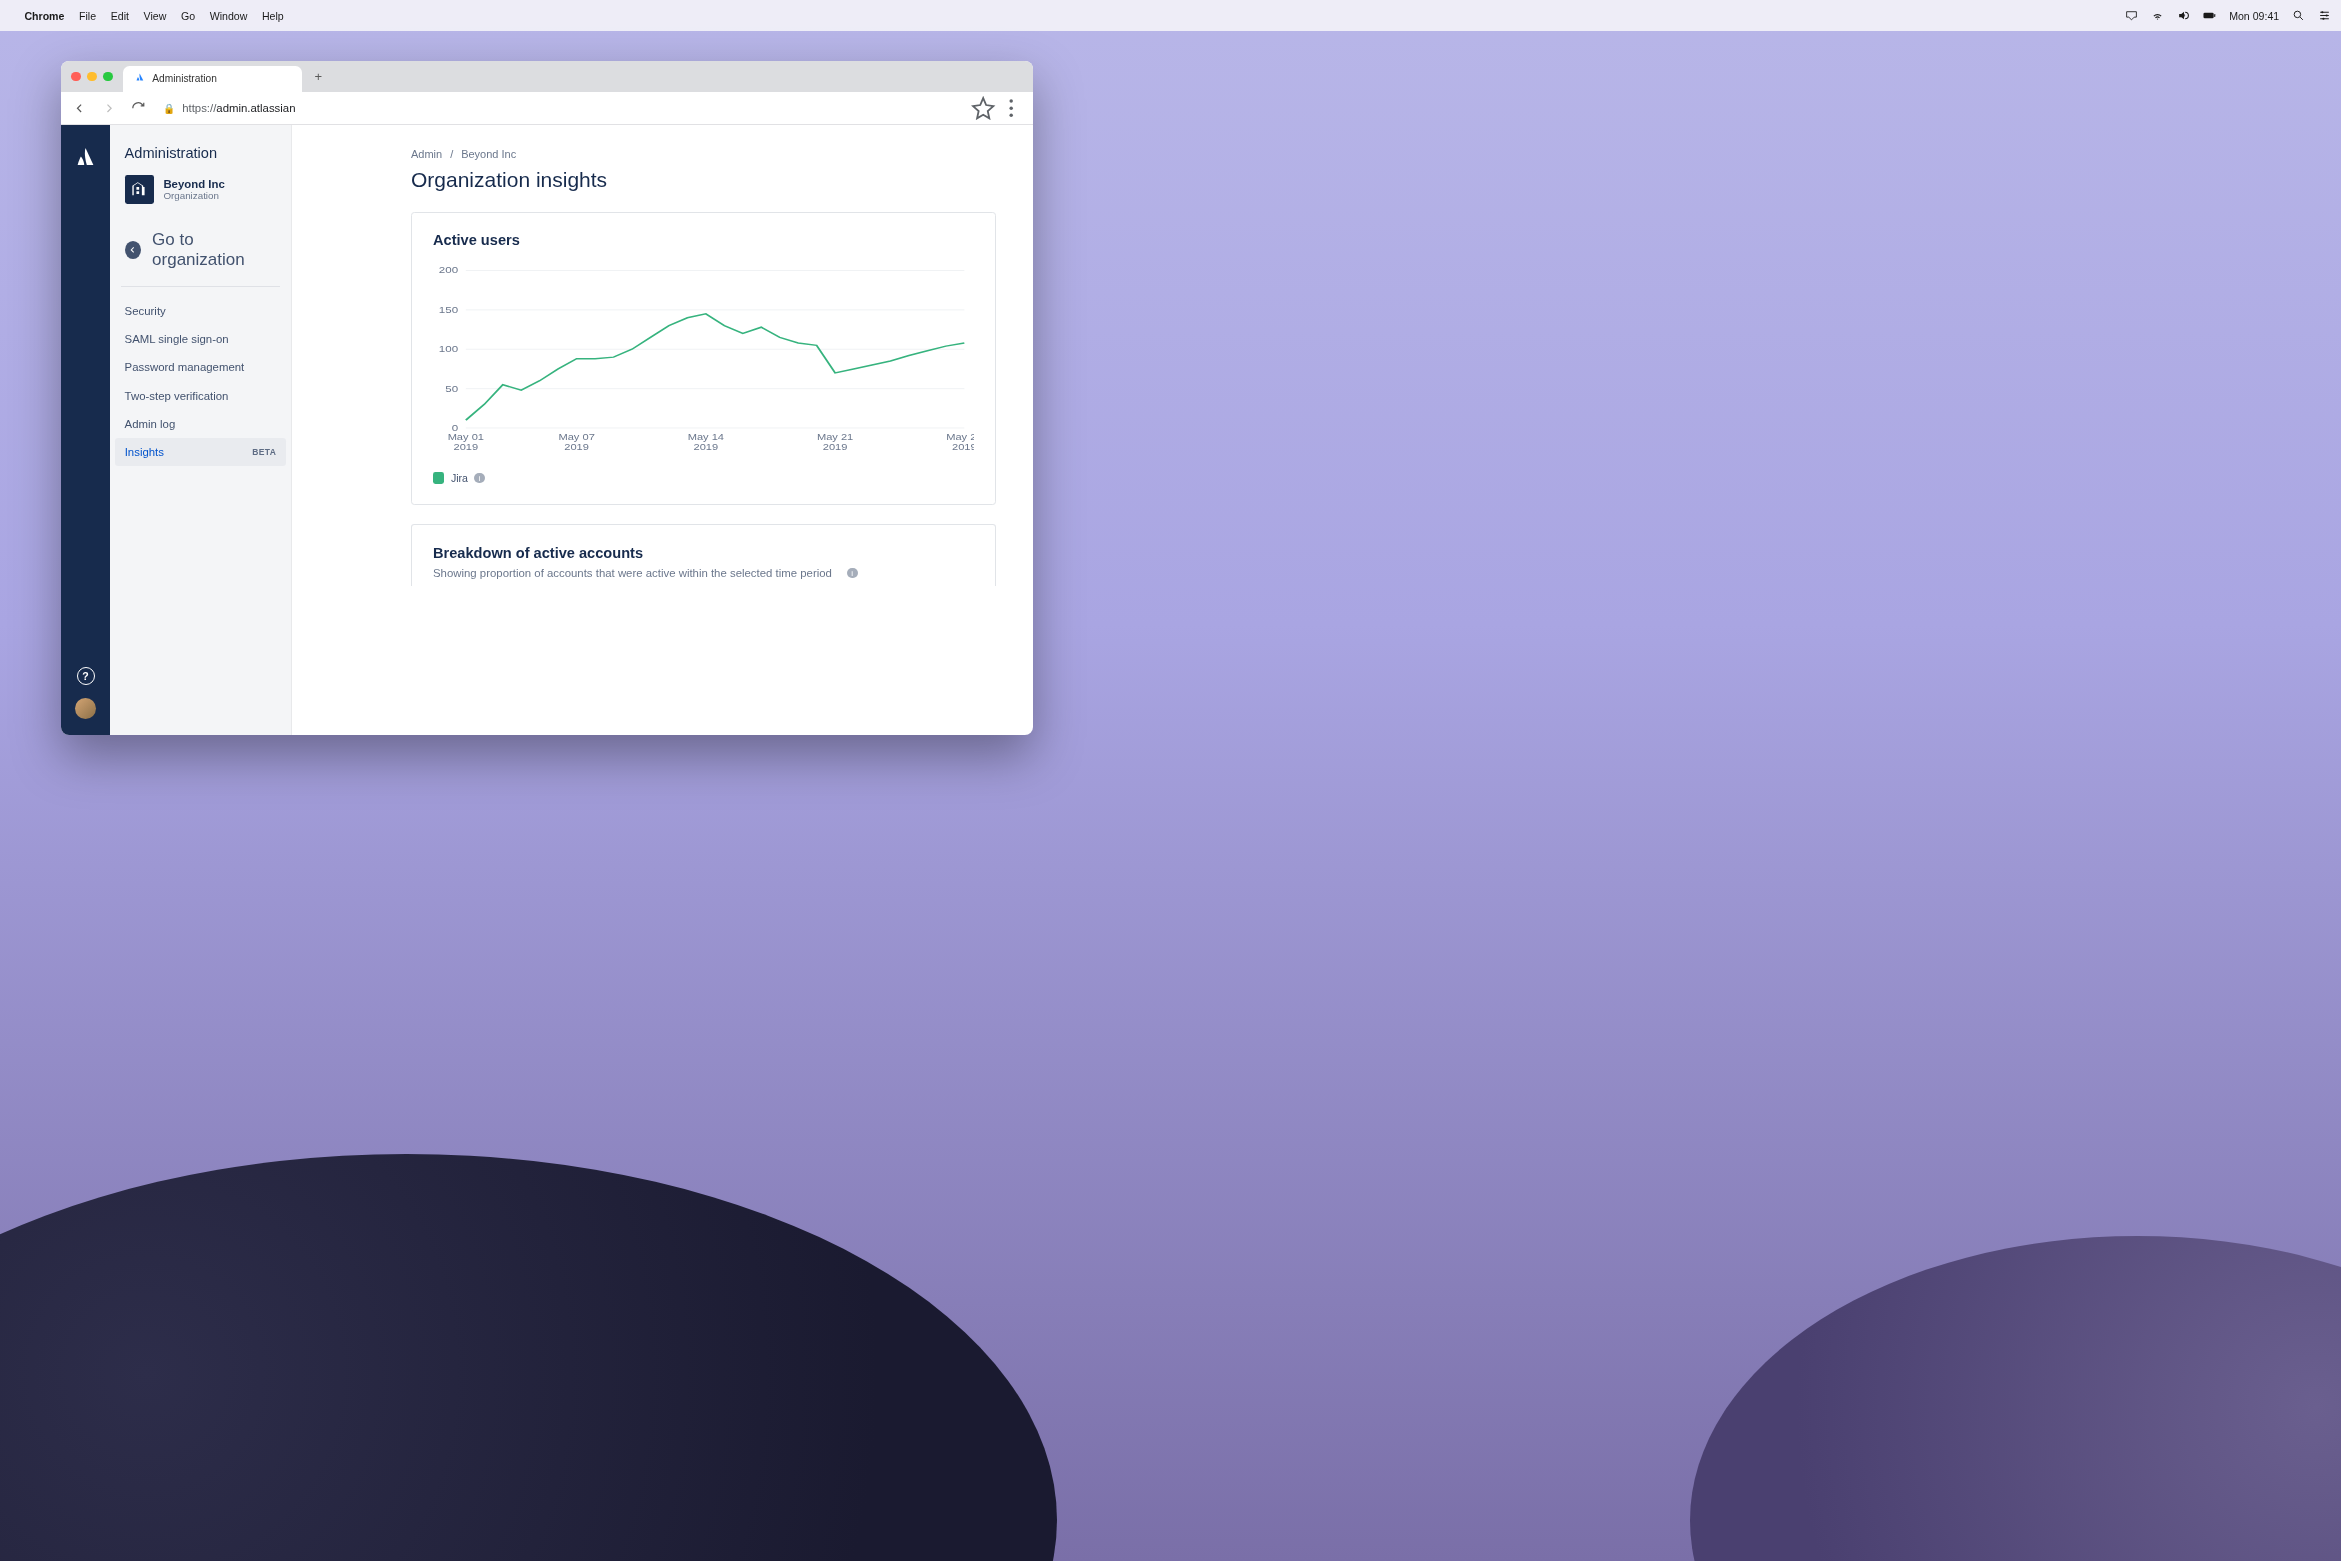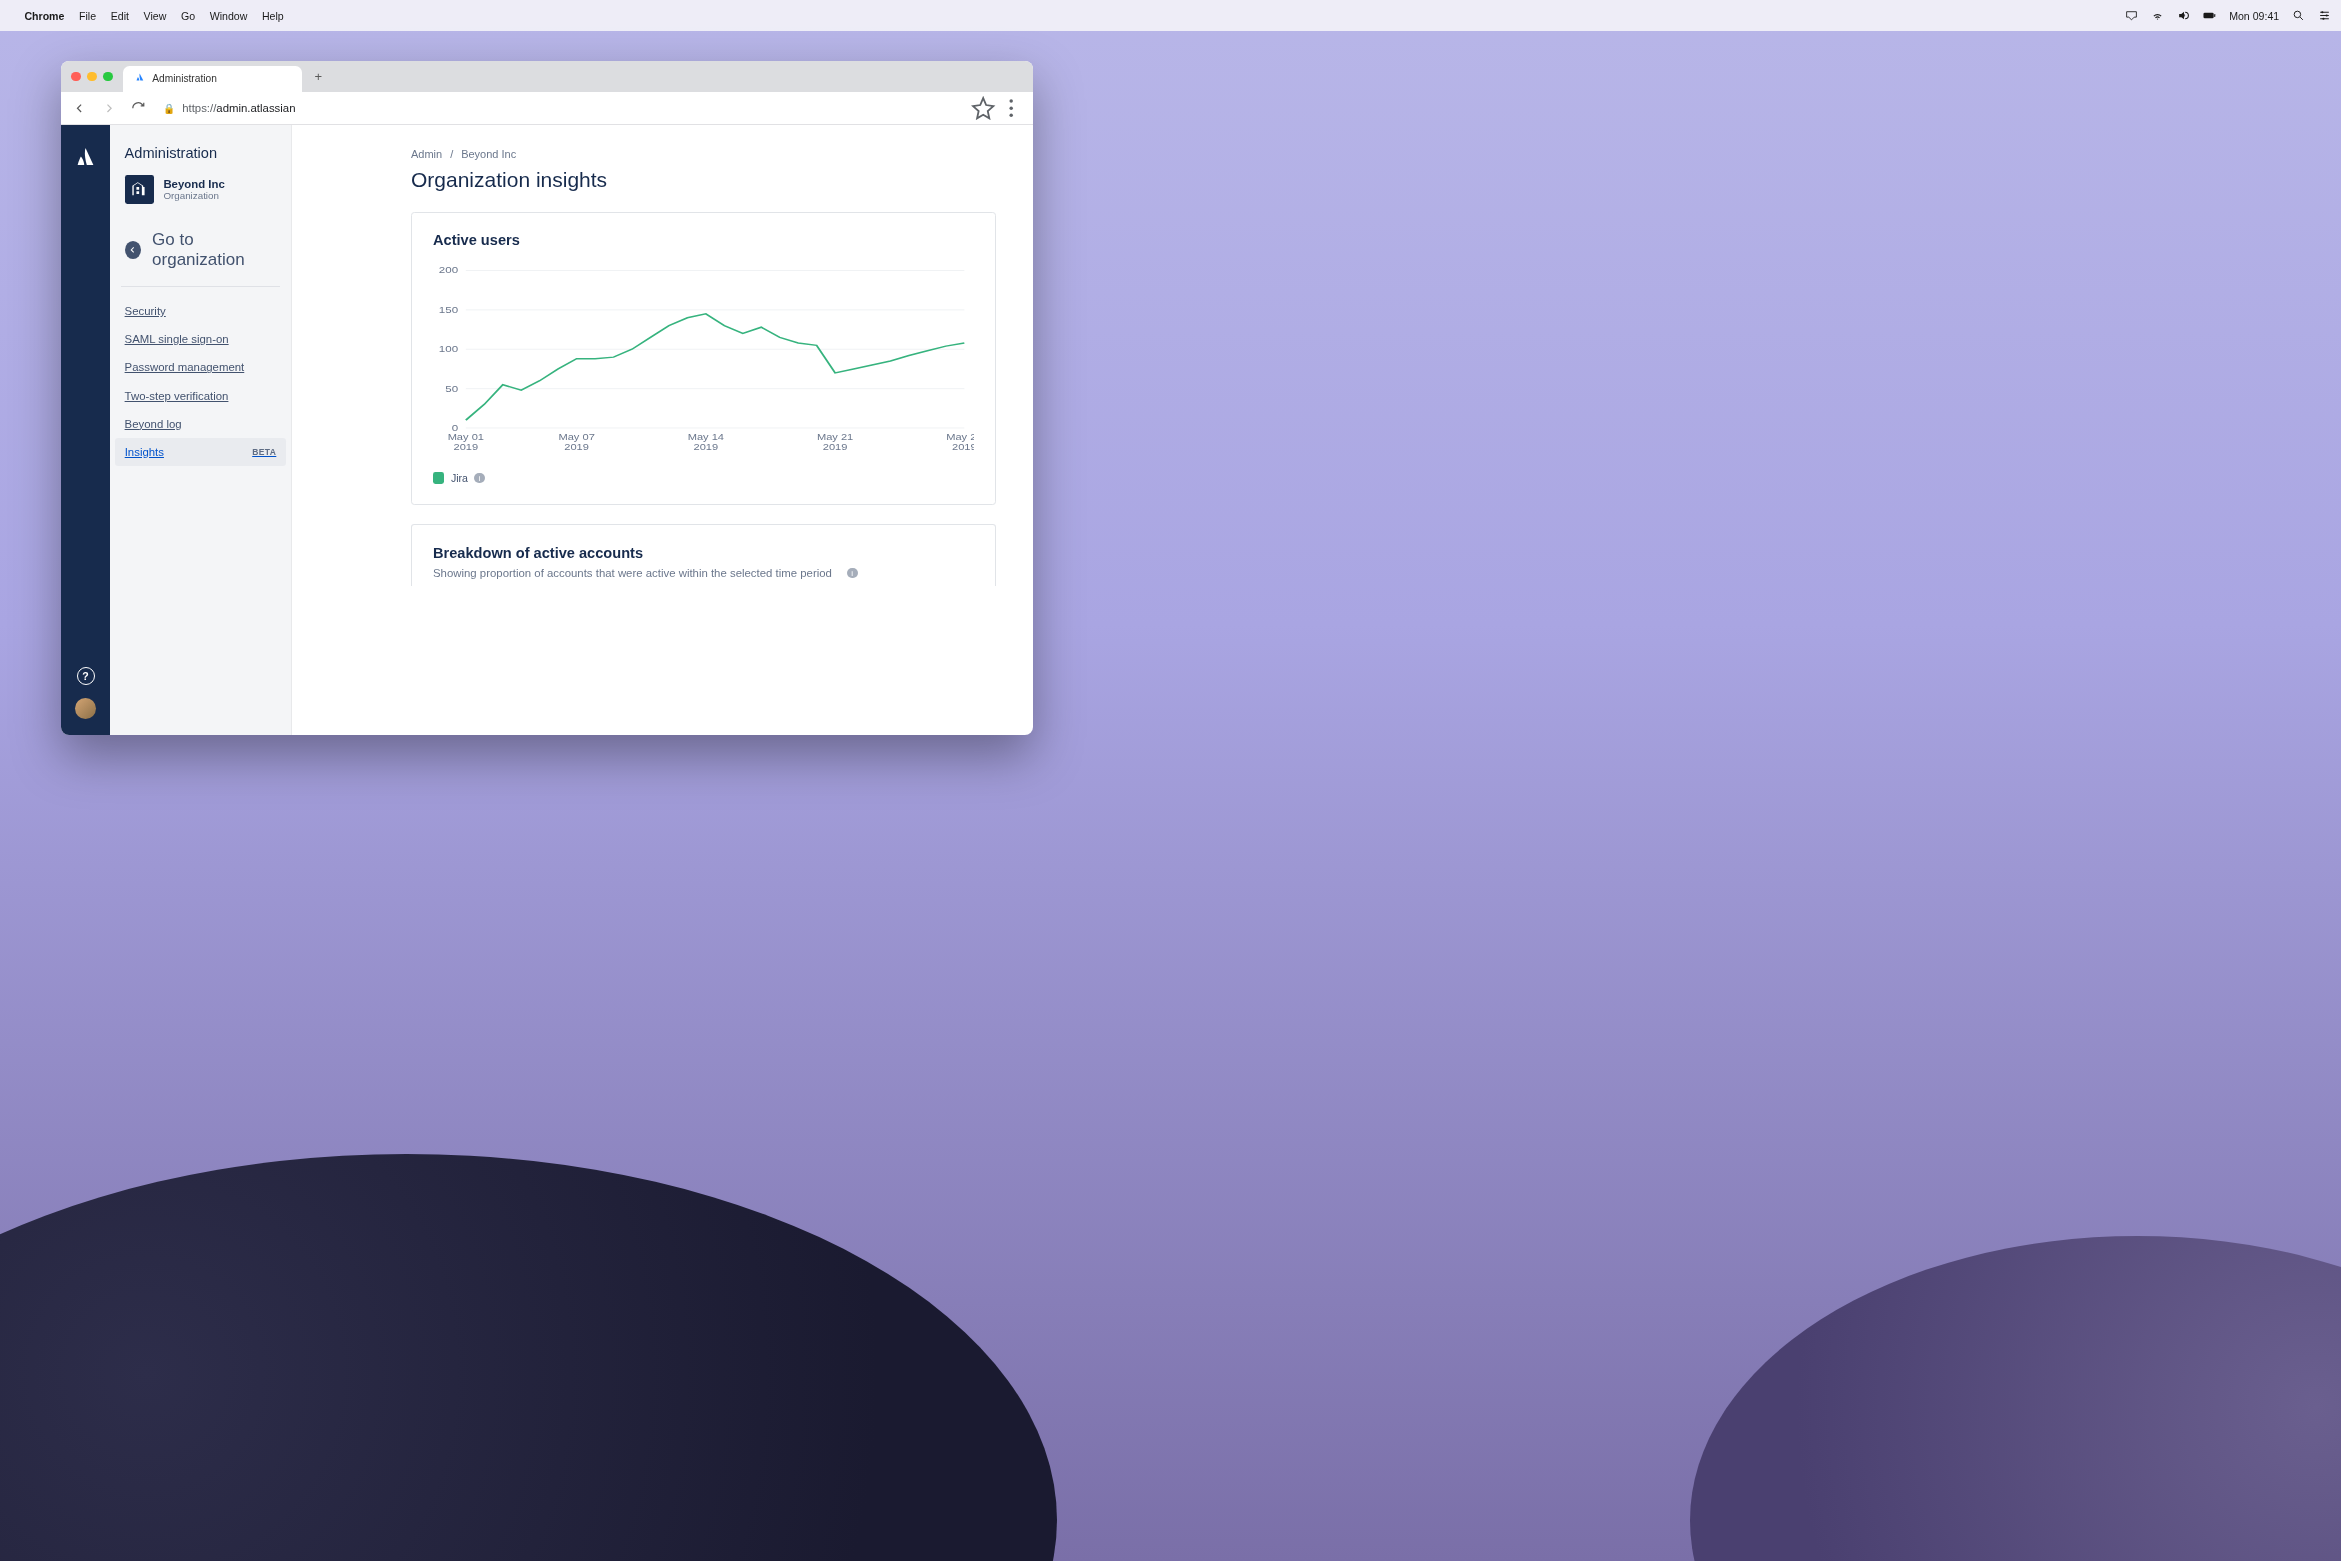--- a/index.html
+++ b/index.html
@@ -64,21 +64,21 @@
 .org-icon { width: 29px; height: 29px; background: #172b4d; border-radius: 2.4px; display: flex; align-items: center; justify-content: center; }
 .org-icon svg { width: 16.3px; height: 16.3px; fill: #fff; }
 .org-name { font-size: 11.4px; font-weight: 600; color: #172b4d; }
 .org-sub { font-size: 9.8px; color: #6b778c; }
 .go-org { display: flex; align-items: center; gap: 11.4px; padding: 11.4px 14.6px 16.3px; cursor: pointer; }
 .go-org-icon { width: 18px; height: 18px; background: #42526e; border-radius: 50%; display: flex; align-items: center; justify-content: center; }
 .go-org-icon svg { width: 9.8px; height: 9.8px; fill: #fff; }
 .go-org-text { font-size: 17px; color: #42526e; }
 .sidebar-divider { height: 0.8px; background: #dfe1e6; margin: 0 11.4px 9.8px; }
 .nav-list { list-style: none; }
-.nav-item { padding: 8.1px 14.6px; font-size: 11.4px; color: #42526e; cursor: pointer; display: flex; align-items: center; justify-content: space-between; text-decoration: underline; }
+.nav-item { padding: 8.1px 14.6px; font-size: 11.4px; color: #42526e; cursor: pointer; display: flex; align-items: center; justify-content: space-between; }
 .nav-item.active { background: #e9ebef; color: #0052cc; border-radius: 3.3px; margin: 0 4.9px; padding: 8.1px 9.8px; }
 .beta-badge { font-size: 8.5px; font-weight: 700; color: #5e6c84; letter-spacing: 0.4px; }
 
 
 .main { flex: 1; overflow-y: auto; padding: 23px 0 0 0; }
 .main-inner { max-width: 585px; margin: 0 0 0 119px; }
 .breadcrumb { font-size: 11px; color: #6b778c; margin-bottom: 8.1px; }
 .breadcrumb a { color: #6b778c; text-decoration: none; }
 .breadcrumb .sep { margin: 0 4.9px; color: #6b778c; }
 .page-title { font-size: 21px; font-weight: 500; color: #172b4d; margin-bottom: 19.5px; }
@@ -266,21 +266,21 @@
         <li class="nav-item">
             <span>SAML single sign-on</span>
           </li>
         <li class="nav-item">
             <span>Password management</span>
           </li>
         <li class="nav-item">
             <span>Two-step verification</span>
           </li>
         <li class="nav-item">
-            <span>Beyond log</span>
+            <span>Admin log</span>
           </li>
         <li class="nav-item active">
           <span>Insights</span>
           <span class="beta-badge">BETA</span>
         </li>
       </ul>
     </div>
 
     <div class="main">
      <div class="main-inner">

